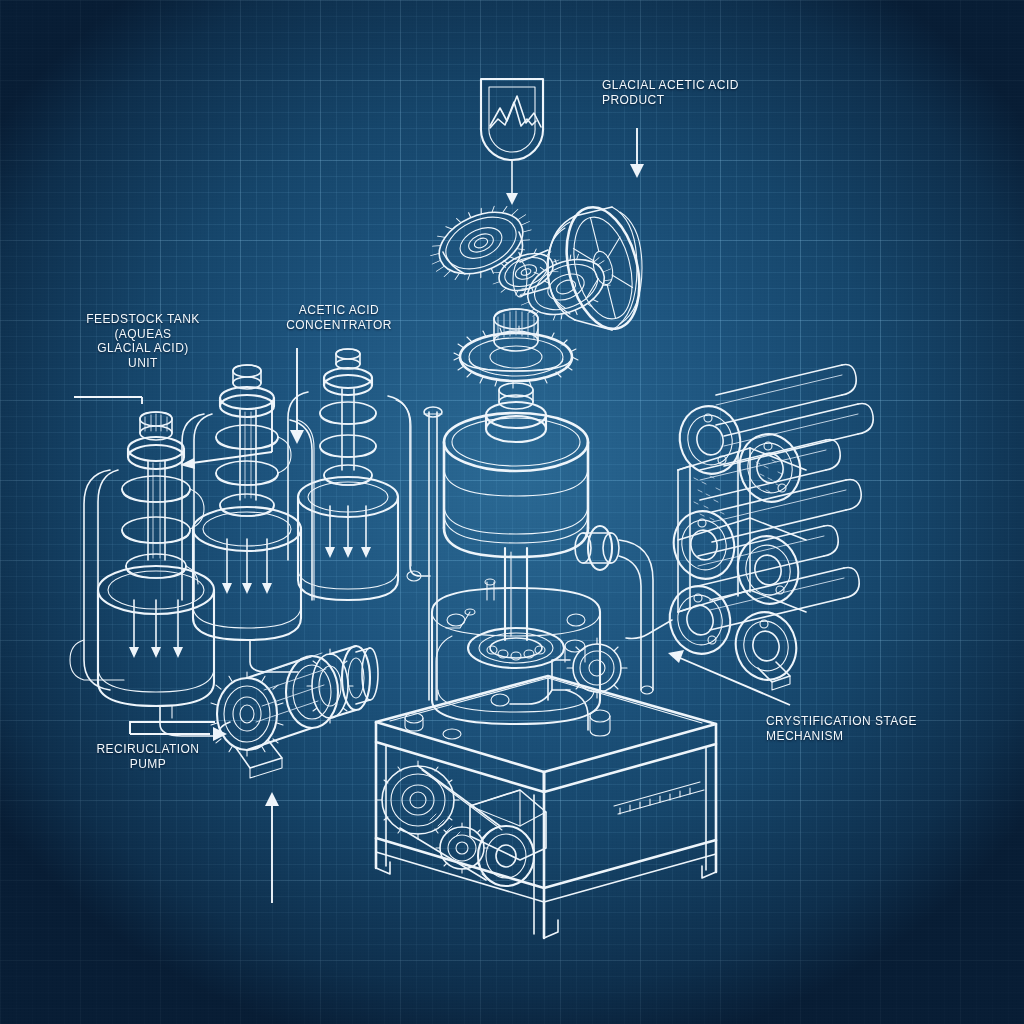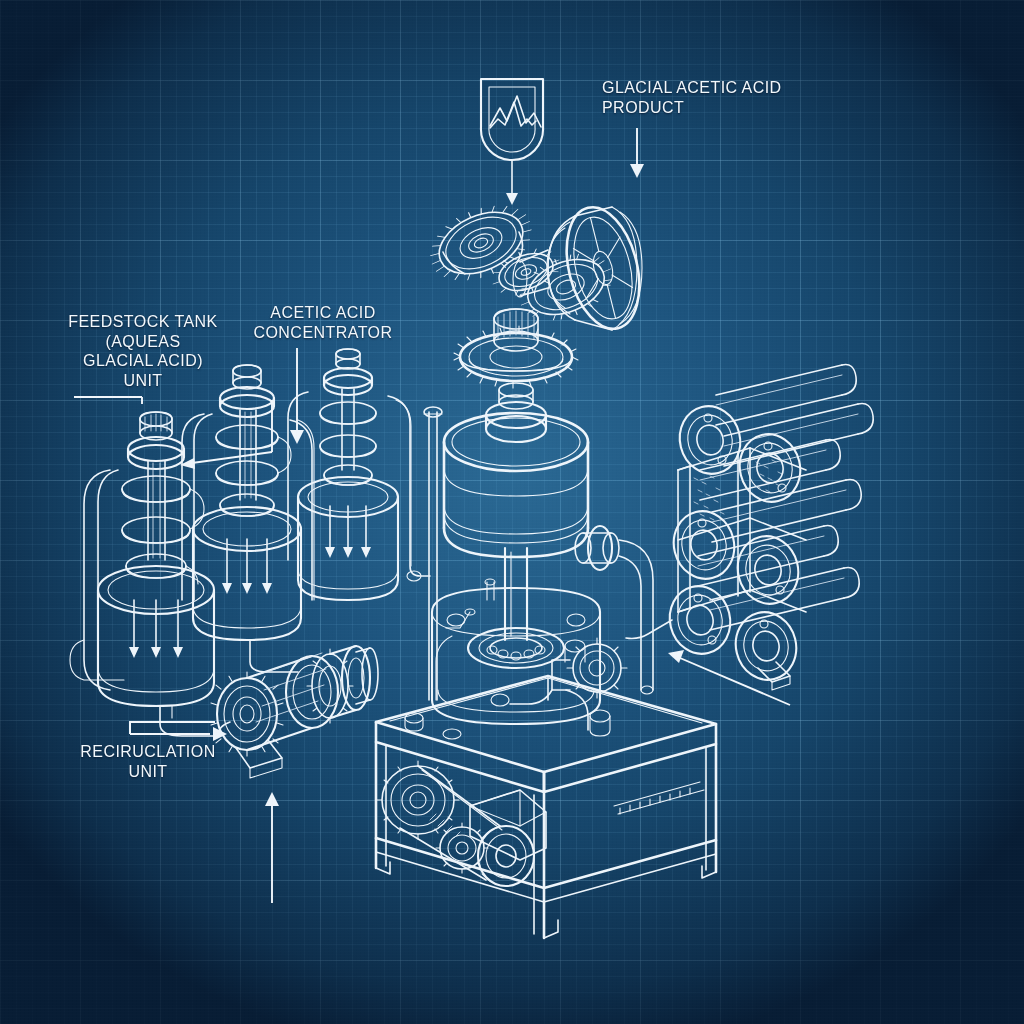--- a/index.html
+++ b/index.html
@@ -55,21 +55,21 @@
   #draw .w15{stroke-width:1.6;}
   #draw .w2{stroke-width:2.1;}
   #draw .w25{stroke-width:2.6;}
   #draw .thin{stroke-width:0.85;stroke:#dbe9f5;}
   #draw .fillsolid{fill:#eef5fb;stroke:none;}
   #draw .lead{stroke:#f2f7fc;stroke-width:1.9;fill:none;stroke-linecap:butt;}
   
   .label{
     position:absolute;
     color:#f3f8fc;
-    font-size:16px;
+    font-size:12px;
     line-height:1.22;
     letter-spacing:.45px;
     font-weight:400;
     text-shadow:0 1px 2px rgba(4,18,38,.75);
     white-space:pre-line;
     pointer-events:none;
   }
   .label.c{text-align:center;}
   .label.l{text-align:left;}
 </style>
@@ -750,21 +750,23 @@
   <div id="noise"></div>
 
   <div class="label l" style="left:602px; top:78px;">GLACIAL ACETIC ACID
 PRODUCT</div>
 
   <div class="label c" style="left:48px; top:312px; width:190px;">FEEDSTOCK TANK
 (AQUEAS
 GLACIAL ACID)
 UNIT</div>
 
-  <div class="label c" style="left:248px; top:303px; width:150px;">ACETIC ACID
+  <div class="label c" style="left:264px; top:303px; width:150px;">ACETIC ACID
 CONCENTRATOR</div>
 
   <div class="label c" style="left:58px; top:742px; width:180px;">RECIRUCLATION
-UNIT</div>
-
+PUMP</div>
+
+  <div class="label l" style="left:766px; top:714px; width:250px;">CRYSTIFICATION STAGE
+MECHANISM</div>
 
 
 </div>
 
 </body></html>

